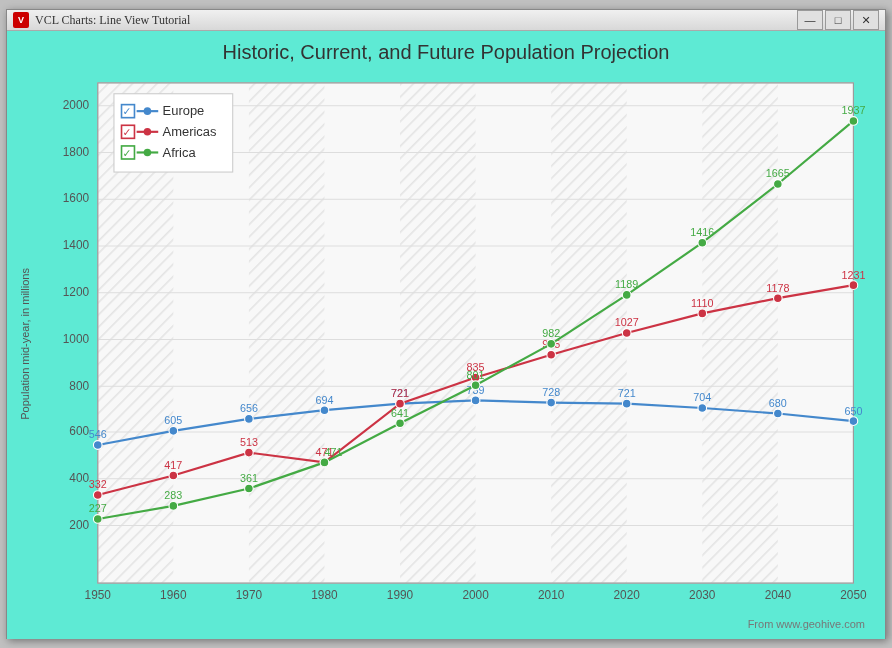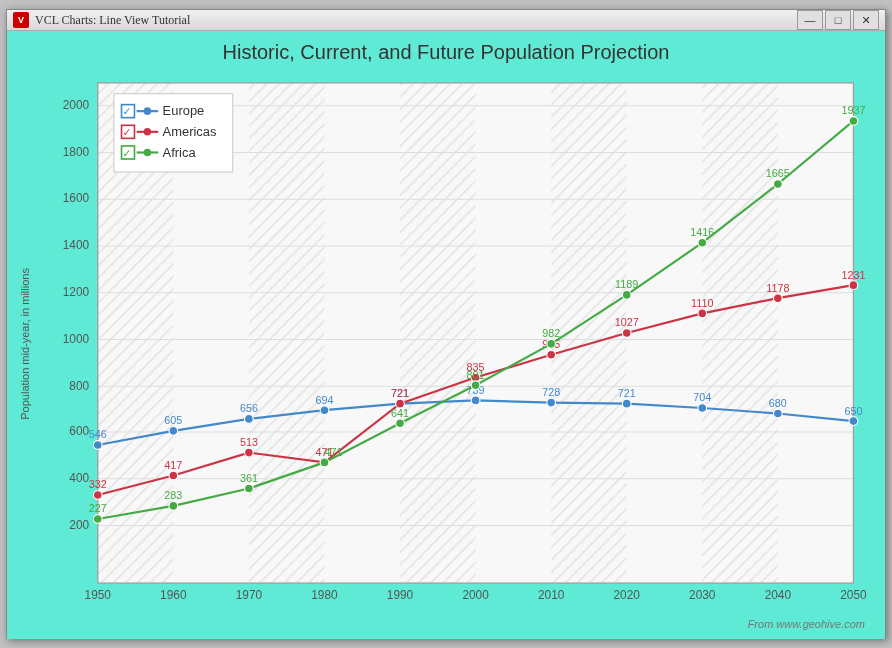--- a/index.html
+++ b/index.html
@@ -101,21 +101,20 @@
     }
     svg.chart-svg {
       width: 100%;
       height: 100%;
     }
     .source-text {
       text-align: right;
       font-size: 11px;
       color: #777;
       padding: 2px 10px 4px 0;
-      font-style: italic;
     }
   </style>
 </head>
 <body>
 
 <div class="window">
   <div class="titlebar">
     <div class="titlebar-icon">
       <span>V</span>
     </div>

